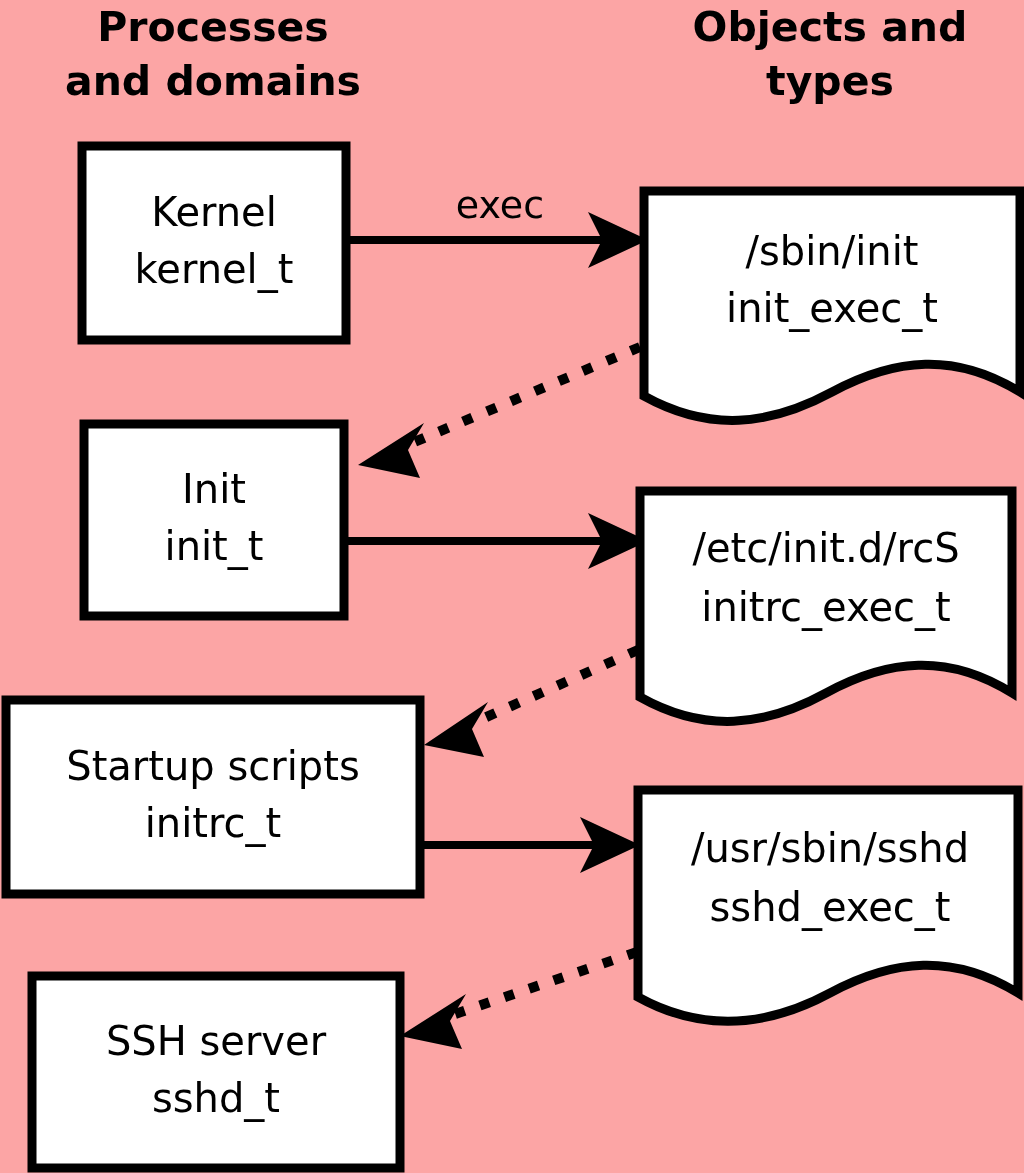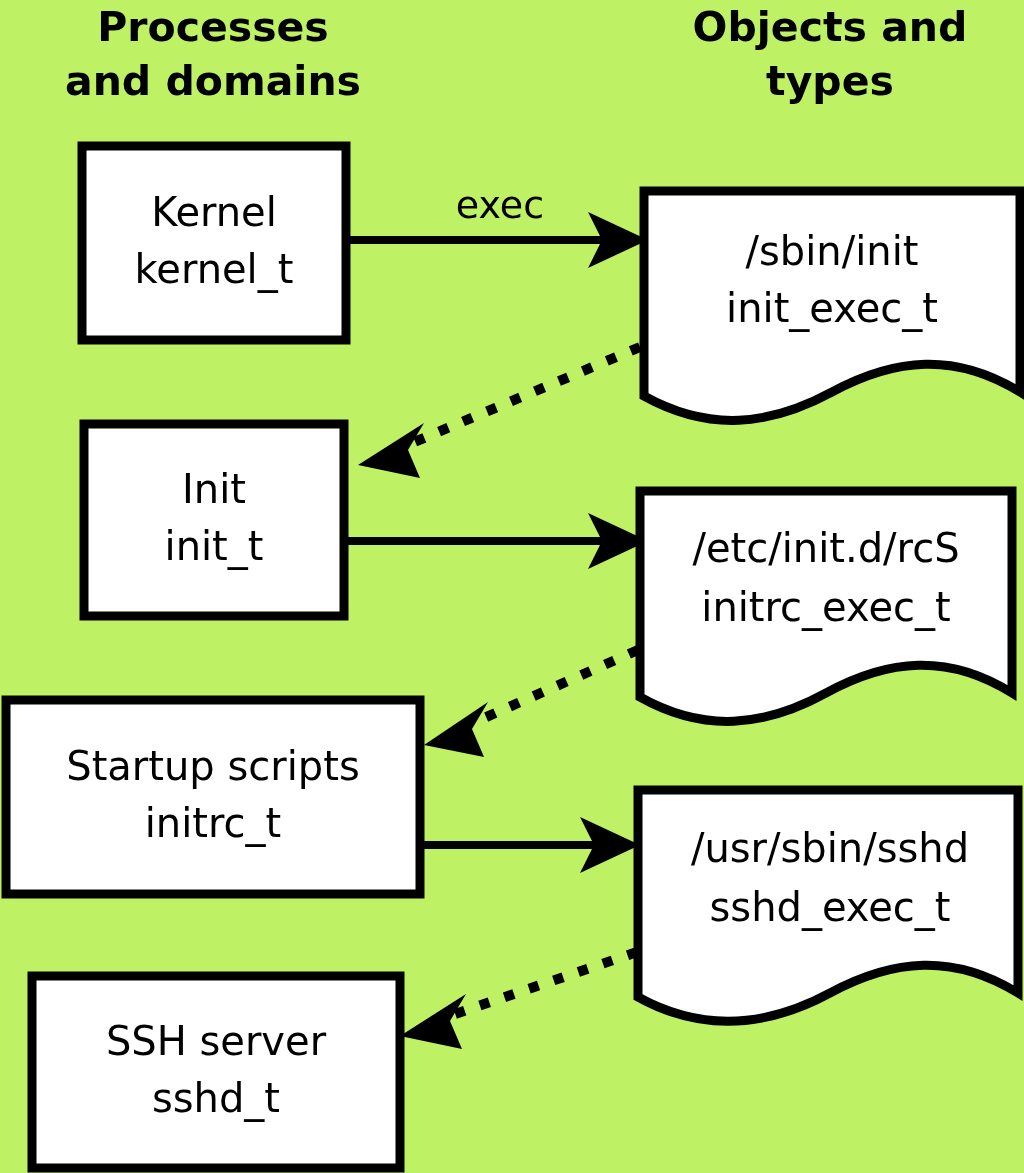--- a/index.html
+++ b/index.html
@@ -7,21 +7,21 @@
     padding: 0;
     background: #ffffff;
   }
   body {
     font-family: "DejaVu Sans", sans-serif;
   }
   #canvas {
     position: relative;
     width: 1024px;
     height: 1173px;
-    background: #bef264;
+    background: #fca5a5;
     overflow: hidden;
   }
   svg.diagram {
     position: absolute;
     top: 0;
     left: 0;
     width: 1024px;
     height: 1173px;
   }
   .col-header {

